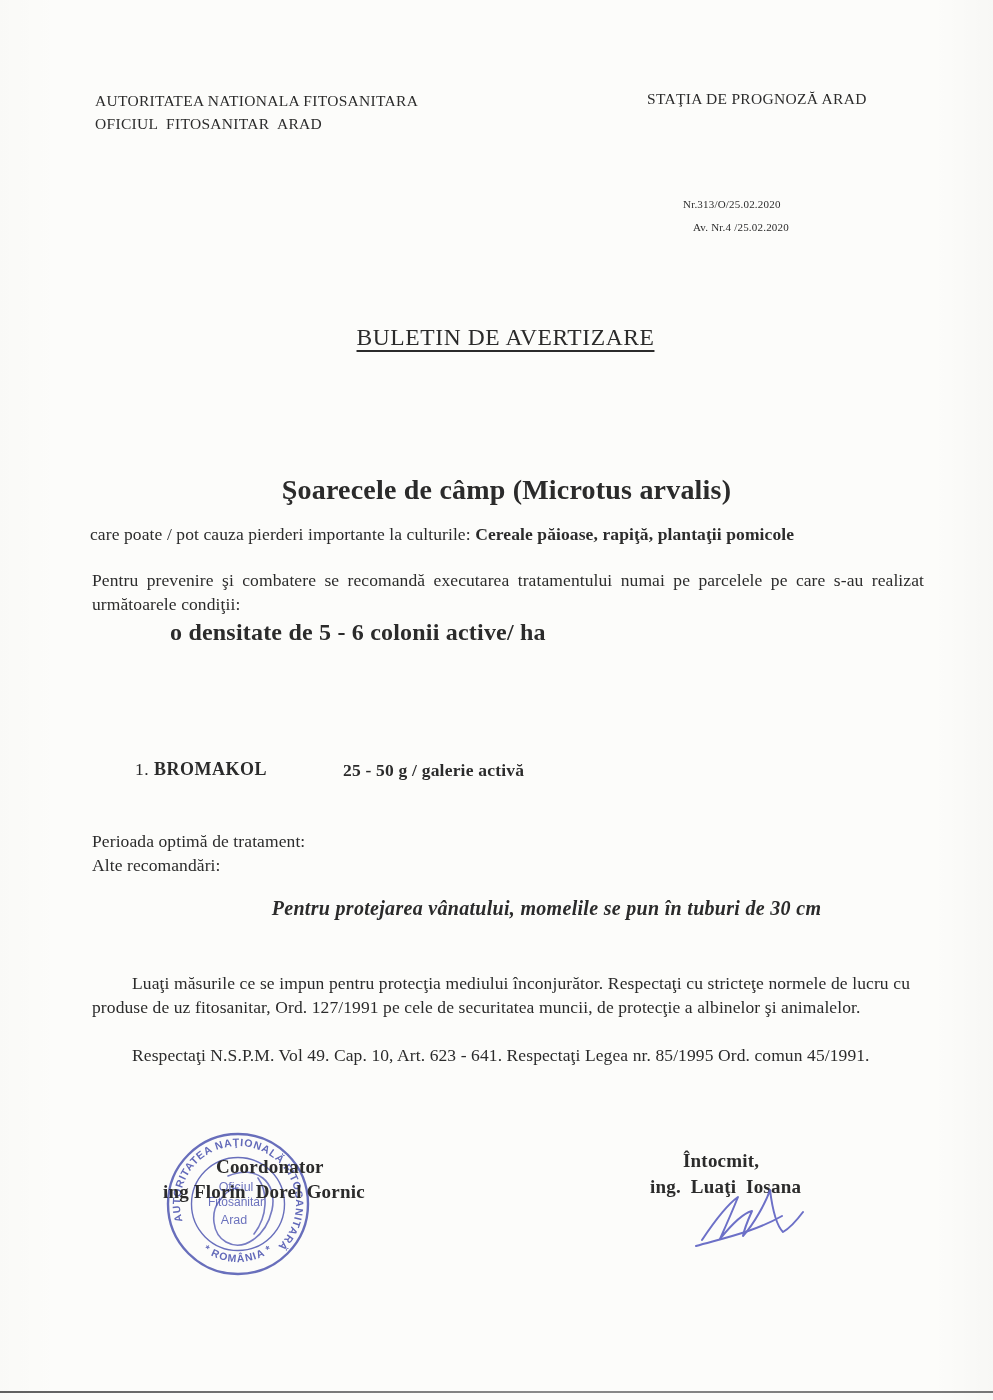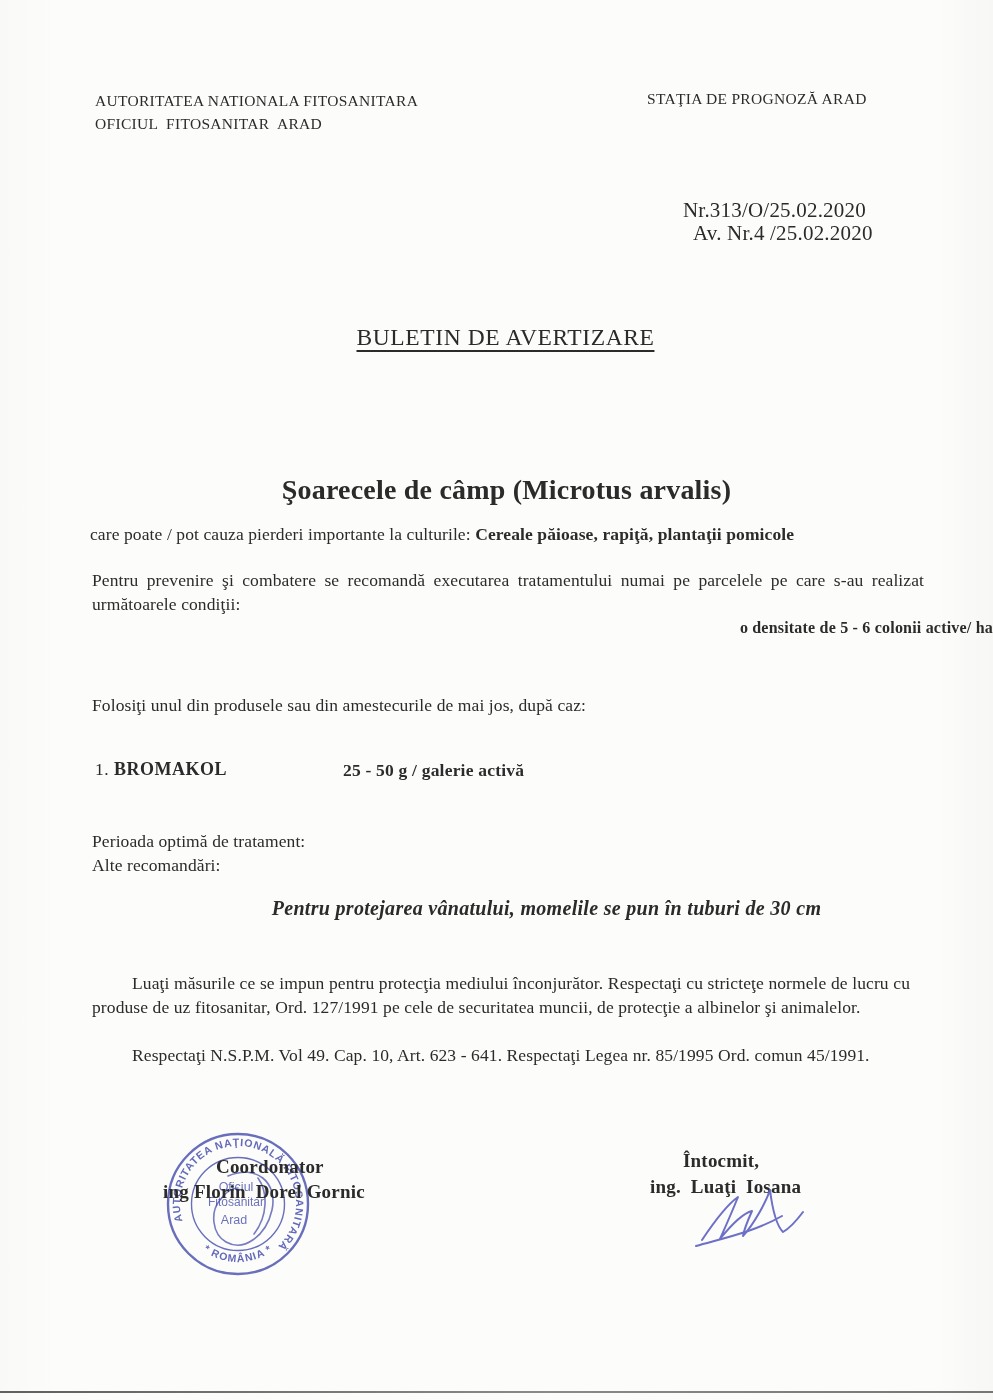--- a/index.html
+++ b/index.html
@@ -15,43 +15,43 @@
       linear-gradient(90deg, rgba(0,0,0,0.012) 0%, rgba(0,0,0,0) 6%, rgba(0,0,0,0) 94%, rgba(0,0,0,0.02) 100%),
       #fcfcfa;
   }
   .abs{position:absolute;}
   .header-left div{
     font-size:15.5px;letter-spacing:.3px;line-height:22.5px;white-space:pre;
   }
   .header-right{
     font-size:15.5px;letter-spacing:.3px;white-space:pre;
   }
-  .docnum{font-size:21px;letter-spacing:.2px;white-space:pre;}
+  .docnum{font-size:11px;letter-spacing:.2px;white-space:pre;}
   .title{
     left:18px;right:0;text-align:center;
     font-size:23.5px;font-weight:normal;letter-spacing:.6px;
   }
   .title span{
     text-decoration:underline;text-decoration-thickness:2px;text-underline-offset:5px;
   }
   .bodyline{font-size:17.5px;letter-spacing:.1px;}
   .pest{
     left:20px;right:0;text-align:center;
     font-size:28px;font-weight:bold;letter-spacing:.2px;
   }
   .density{
-    left:170px;right:0;text-align:right;
-    font-size:16px;font-weight:bold;letter-spacing:.2px;
+    left:170px;right:0;text-align:left;
+    font-size:24px;font-weight:bold;letter-spacing:.2px;
   }
   .para{
     font-size:17.5px;line-height:24.3px;letter-spacing:.1px;text-align:justify;
   }
   .indent{text-indent:40px;}
   .bold{font-weight:bold;}
-  .product-name{font-size:18px;letter-spacing:.5px;}
+  .product-name{font-size:18px;letter-spacing:.5px;margin-left:40px;}
   .product-name .idx{font-weight:normal;font-size:17.5px;}
   .product-dose{font-size:17.5px;font-weight:bold;letter-spacing:.2px;}
   .note-italic{
     left:100px;right:0;text-align:center;
     font-size:20px;font-weight:bold;font-style:italic;letter-spacing:.3px;
   }
   .sig{font-size:19px;font-weight:bold;letter-spacing:.2px;white-space:pre;}
   .scanline{
     left:0;top:1391px;width:993px;height:2px;
     background:linear-gradient(90deg,#5f5f5f,#8a8a8a 55%,#767676);
@@ -81,21 +81,20 @@
   <div class="abs pest" style="top:474px;">Şoarecele de câmp (Microtus arvalis)</div>
 
   <div class="abs bodyline" style="left:90px;top:524px;">
     <span>care poate / pot cauza pierderi importante la culturile: </span><span class="bold">Cereale păioase, rapiţă, plantaţii pomicole</span>
   </div>
 
   <div class="abs para" style="left:92px;top:568px;width:832px;">Pentru prevenire şi combatere se recomandă executarea tratamentului numai pe parcelele pe care s-au realizat următoarele condiţii:</div>
 
   <div class="abs density" style="top:619px;">o densitate de 5 - 6 colonii active/ ha</div>
 
-  <div class="abs bodyline" style="left:92px;top:695px;">Folosiţi unul din produsele sau din amestecurile de mai jos, după caz:</div>
 
   <div class="abs product-name bold" style="left:95px;top:759px;"><span class="idx">1. </span><span>BROMAKOL</span></div>
   <div class="abs product-dose" style="left:343px;top:760px;">25 - 50 g / galerie activă</div>
 
   <div class="abs bodyline" style="left:92px;top:831px;">Perioada optimă de tratament:</div>
   <div class="abs bodyline" style="left:92px;top:855px;">Alte recomandări:</div>
 
   <div class="abs note-italic" style="top:897px;">Pentru protejarea vânatului, momelile se pun în tuburi de 30 cm</div>
 
   <div class="abs para indent" style="left:92px;top:971px;width:818px;">Luaţi măsurile ce se impun pentru protecţia mediului înconjurător. Respectaţi cu stricteţe normele de lucru cu produse de uz fitosanitar, Ord. 127/1991 pe cele de securitatea muncii, de protecţie a albinelor şi animalelor.</div>

